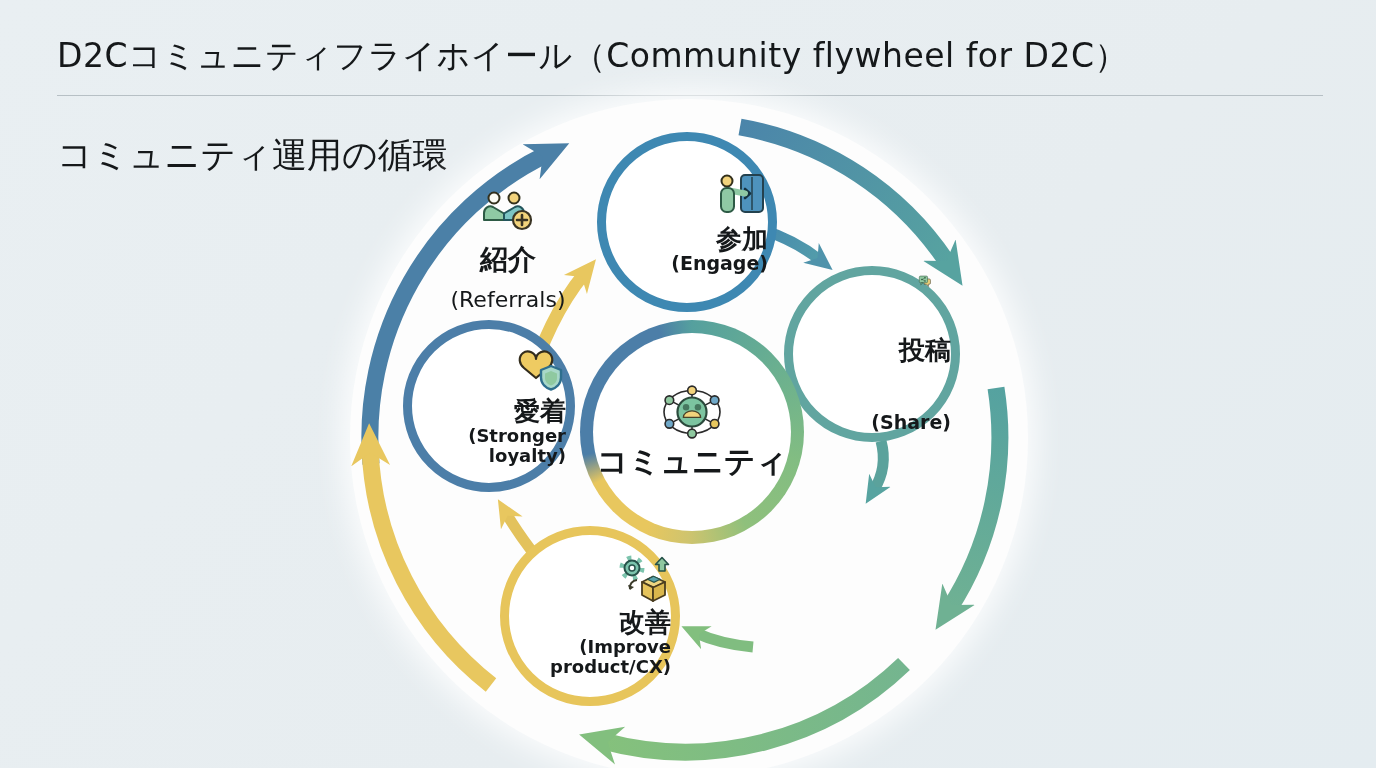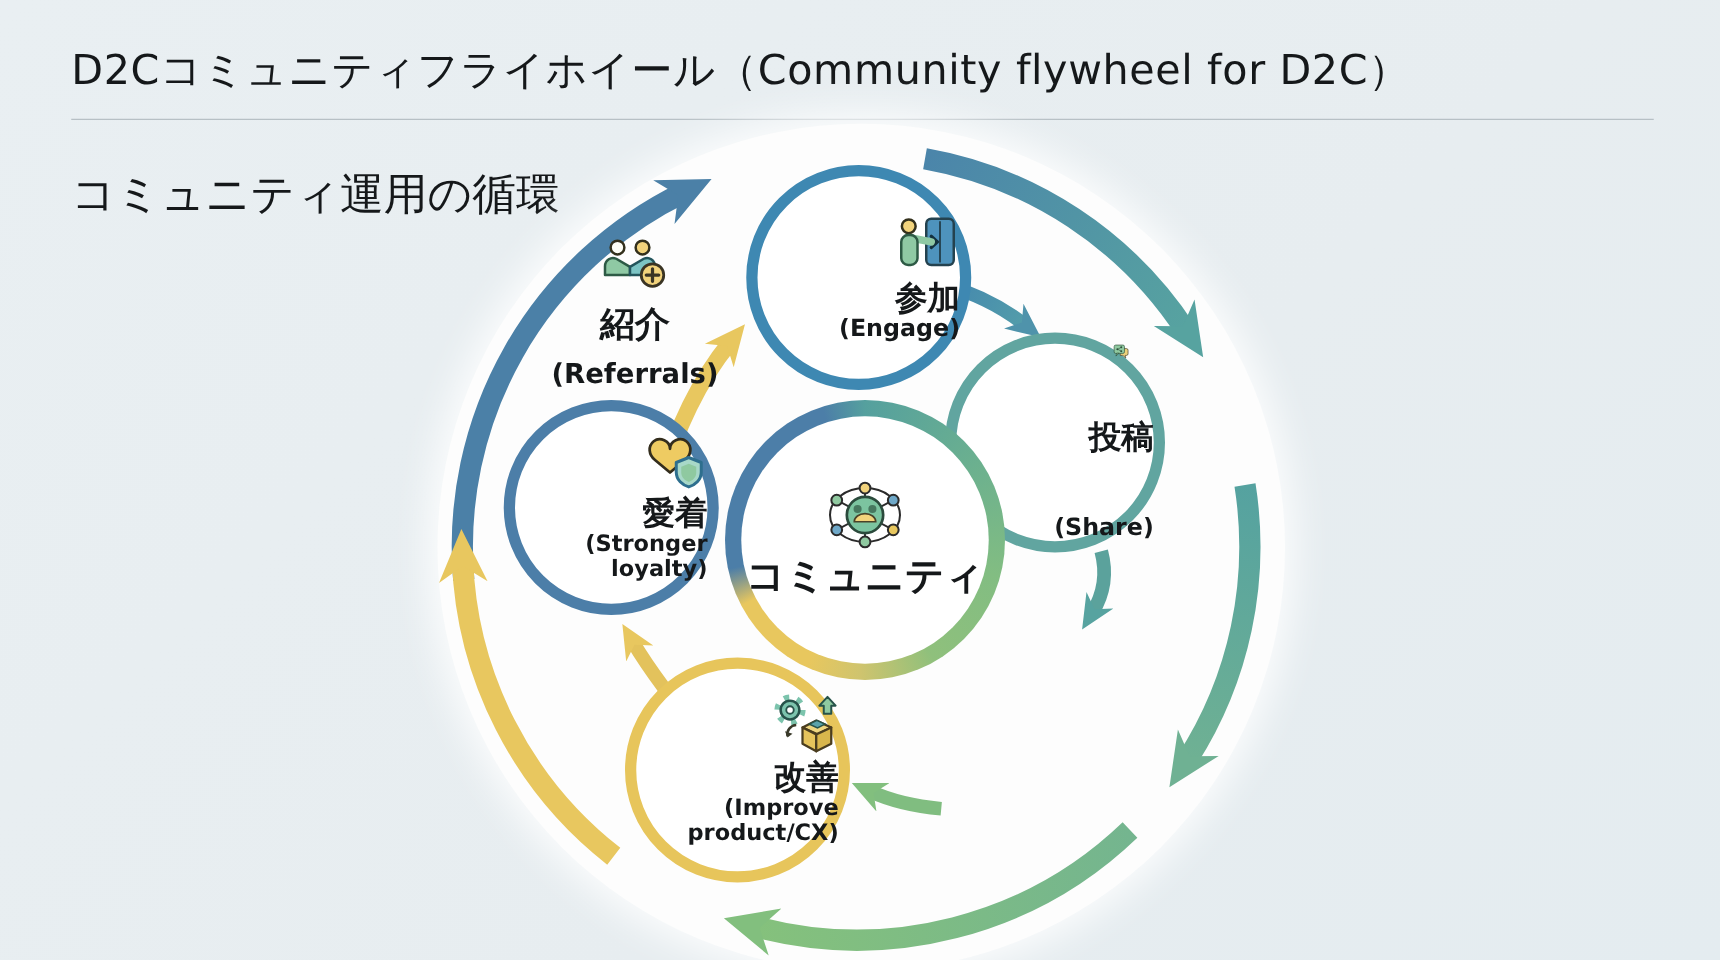--- a/index.html
+++ b/index.html
@@ -20,42 +20,42 @@
   }
   .arrows{position:absolute;left:0;top:0;width:1376px;height:768px;pointer-events:none;}
   .node{
     position:absolute;border-radius:50%;background:#fff;display:flex;flex-direction:column;
     align-items:flex-end;justify-content:center;text-align:center;gap:1px;box-sizing:border-box;
   }
   .node .jp{font-size:26px;font-weight:bold;line-height:1.1;}
   .node .en{font-size:19px;font-weight:bold;line-height:1.05;}
   .node .en2{font-size:18px;font-weight:bold;line-height:1.05;}
   .n-engage  {left:597px;top:132px;width:180px;height:180px;border:9px solid #3e88b2;}
-  .n-share   {left:756px;top:266px;width:176px;height:176px;border:9px solid #61a5a0;gap:48px;}
+  .n-share   {left:784px;top:266px;width:176px;height:176px;border:9px solid #61a5a0;gap:48px;}
   .n-insights{left:735px;top:506px;width:176px;height:176px;border:9px solid #8ac487;}
   .n-improve {left:500px;top:526px;width:180px;height:180px;border:9px solid #e7c55b;}
   .n-loyalty {left:403px;top:320px;width:172px;height:172px;border:9px solid #4c7ea8;}
   .hub{
     position:absolute;left:580px;top:320px;width:224px;height:224px;border-radius:50%;
     background:conic-gradient(from 0deg,
       #55a09e 0deg,#6bb08f 55deg,#82bd82 105deg,#8fc07c 150deg,#cfc46e 182deg,
       #e8c75e 205deg,#e8c75e 242deg,#4c7ea8 258deg,#4c7ea8 342deg,#55a09e 360deg);
     display:flex;align-items:center;justify-content:center;
   }
   .hub-inner{
     width:198px;height:198px;border-radius:50%;background:#fff;display:flex;flex-direction:column;
     align-items:center;justify-content:center;text-align:center;gap:2px;
   }
   .hub-inner .line{font-size:31px;font-weight:bold;line-height:1.25;}
   .referrals{
     position:absolute;left:410px;top:190px;width:196px;display:flex;flex-direction:column;
     align-items:center;text-align:center;gap:12px;
   }
   .referrals .jp{font-size:28px;font-weight:bold;line-height:1.15;}
-  .referrals .en{font-size:22px;font-weight:bold;line-height:1.05;}
+  .referrals .en{font-size:22px;font-weight:normal;line-height:1.05;}
   .icon{display:block;}
 </style>
 </head>
 <body>
 
 <div class="stage">
 
   <div class="title">D2Cコミュニティフライホイール（Community flywheel for D2C）</div>
   <div class="rule"></div>
   <div class="subtitle">コミュニティ運用の循環</div>

